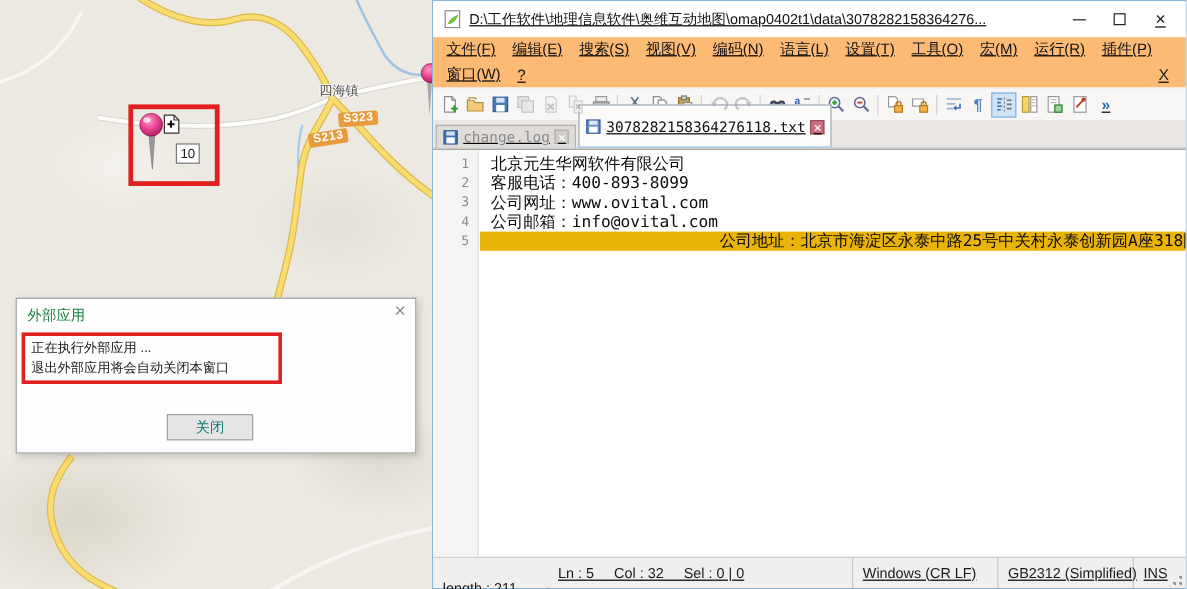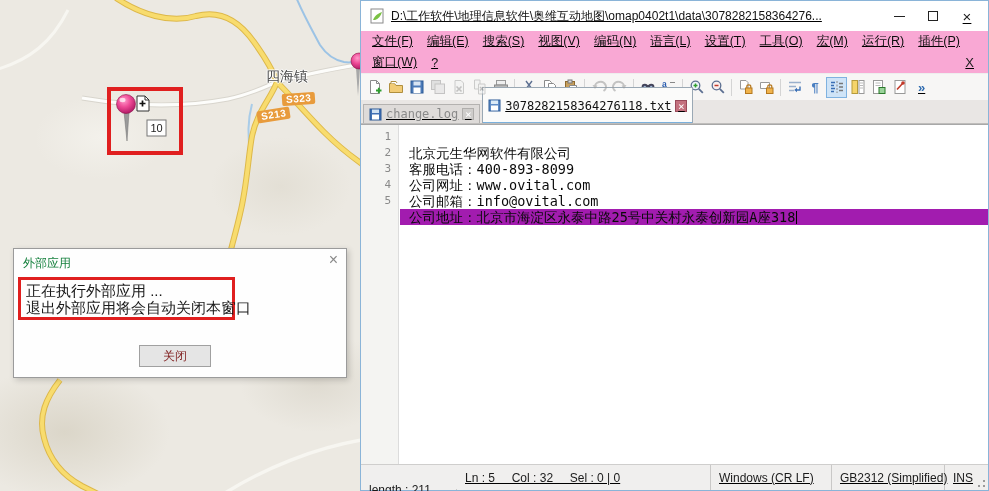--- a/index.html
+++ b/index.html
@@ -11,55 +11,55 @@
   .map { position:absolute; left:0; top:0; width:360px; height:491px; overflow:hidden;
     background-color:#ece9e2;
     background-image:
       radial-gradient(ellipse 150px 95px at 18% 88%, #dbd6c9 0%, rgba(219,214,201,0) 70%),
       radial-gradient(ellipse 120px 80px at 55% 62%, #e2ded4 0%, rgba(226,222,212,0) 70%),
       radial-gradient(ellipse 100px 70px at 78% 38%, #e3dfd5 0%, rgba(228,224,214,0) 70%),
       radial-gradient(ellipse 95px 60px at 28% 28%, #f3f1eb 0%, rgba(242,240,234,0) 70%),
       radial-gradient(ellipse 110px 70px at 88% 78%, #dfdbd1 0%, rgba(224,220,210,0) 70%);
   }
   .map-svg { position:absolute; left:0; top:0; }
-  .town-label { position:absolute; left:266px; top:68px; font-size:14px; color:#4a4a4a;
+  .town-label { position:absolute; left:266px; top:68px; font-size:11px; color:#4a4a4a;
     text-shadow:1px 0 0 #fff,-1px 0 0 #fff,0 1px 0 #fff,0 -1px 0 #fff; }
   .badge { position:absolute; background:#e89b3c; color:#fff; font-size:10px; font-weight:bold;
     padding:0 4px; line-height:12px; border-radius:2px; letter-spacing:.5px; }
   .badge-s323 { left:282px; top:93px; transform:rotate(-4deg); }
   .badge-s213 { left:257px; top:109px; transform:rotate(-9deg); }
   .map-red-rect { position:absolute; left:107px; top:87px; width:76px; height:68px;
     border:4px solid #e01f1f; }
 
   
   .ext-dialog { position:absolute; left:13px; top:248px; width:334px; height:130px;
     background:#fefefe; border:1px solid #9b9b9b; box-shadow:2px 2px 6px rgba(0,0,0,.18); }
   .ext-dialog .dlg-title { position:absolute; left:9px; top:6px; font-size:12px; color:#15803d; }
   .ext-dialog .dlg-close { position:absolute; right:8px; top:2px; font-size:16px; color:#8a8a8a;
     cursor:default; line-height:18px; }
   .dlg-red-rect { position:absolute; left:4px; top:28px; width:217px; height:43px;
     border:3px solid #e01f1f; }
-  .dlg-msg { position:absolute; left:12px; top:33px; font-size:15px; color:#1a1a1a; line-height:17px; }
+  .dlg-msg { position:absolute; left:12px; top:33px; font-size:11px; color:#1a1a1a; line-height:17px; }
   .dlg-btn { position:absolute; left:125px; top:96px; width:72px; height:22px;
-    background:#e5e5e5; border:1px solid #a0a0a0; font-size:12px; color:#7f1d1d;
+    background:#e5e5e5; border:1px solid #a0a0a0; font-size:12px; color:#0f766e;
     text-align:center; line-height:20px; font-family:"Liberation Sans",sans-serif; }
 
   
   .np { position:absolute; left:360px; top:0; width:629px; height:491px;
     background:#fff; border:1px solid #8ab4d8; display:flex; flex-direction:column;text-decoration:underline; }
   .np-titlebar { height:30px; background:#fff; display:flex; align-items:center; flex:0 0 auto; }
   .np-appicon { margin:0 6px 0 8px; flex:0 0 auto; }
   .np-title { font-size:12px; color:#111; white-space:nowrap; overflow:hidden; flex:1 1 auto; }
   .np-controls { display:flex; align-items:center; flex:0 0 auto; margin-right:4px; }
   .np-ctl { width:34px; height:26px; display:flex; align-items:center; justify-content:center; }
   .glyph-min { width:11px; height:1px; background:#222; display:block; }
   .glyph-max { width:10px; height:10px; border:1px solid #222; display:block; }
   .glyph-close { font-size:15px; color:#222; line-height:1; }
 
-  .np-menubar { background:#f9a8d4; flex:0 0 auto; font-size:12.5px; color:#111; }
+  .np-menubar { background:#fdba74; flex:0 0 auto; font-size:12.5px; color:#111; }
   .np-menurow { display:flex; align-items:center; height:21px; padding:0 4px; }
   .np-menuitem { padding:2px 7px; white-space:nowrap; }
   .np-menu-x { margin-left:auto; margin-right:10px; font-size:13px; color:#222; }
 
   .np-toolbar { height:27px; background:#f7f6f5; border-top:1px solid #eee;
     display:flex; align-items:center; padding:0 3px; flex:0 0 auto; }
   .tbi { width:21px; height:21px; display:flex; align-items:center; justify-content:center;
     border:1px solid transparent; flex:0 0 auto; }
   .tbi.dis { filter:grayscale(1); opacity:.55; }
   .tbi.pressed { background:#cfe4f7; border:1px solid #7fb2e0; }
@@ -78,24 +78,24 @@
   .tclose.gray { background:#cfcdcb; color:#fff; border:1px solid #b0aeac; }
   .tclose.pink { background:#c4717e; color:#fff; border:1px solid #9a4a5a; }
 
   .np-editor { flex:1 1 auto; position:relative; background:#fff; overflow:hidden;
     border-top:1px solid #a8a8a8; }
   .gutter { position:absolute; left:0; top:0; bottom:0; width:38px; background:#f4f4f2;
     border-right:1px solid #dcdcdc; }
   .gutter .num { height:16px; line-height:16px; text-align:right; padding-right:7px;
     font-family:"DejaVu Sans Mono", monospace; font-size:11px; color:#8a8a8a; }
   .gutter-pad { height:4px; }
-  .ed-content { position:absolute; left:39px; right:0; top:0; padding-top:20px; }
+  .ed-content { position:absolute; left:39px; right:0; top:0; padding-top:4px; }
   .ed-line { height:16px; line-height:16px; font-size:13.5px; color:#0a0a0a;
     font-family:"DejaVu Sans Mono", monospace; padding-left:9px; white-space:pre; }
-  .ed-line.current { background:#a21caf; }
+  .ed-line.current { background:#eab308;text-align:right; }
   .caret { display:inline-block; width:1px; height:13px; background:#000;
     vertical-align:-2px; margin-left:1px; }
 
   .np-statusbar { height:26px; background:#f0efee; border-top:1px solid #cfcecd;
     display:flex; align-items:stretch; font-size:12px; color:#1a1a1a; flex:0 0 auto;
     position:relative; }
   .sb-cell { display:flex; align-items:center; padding-left:8px; white-space:pre;
     border-right:1px solid #c9c8c7; }
   .sb-len { width:96px;margin-top:24px; }
   .sb-pos { width:254px; }

